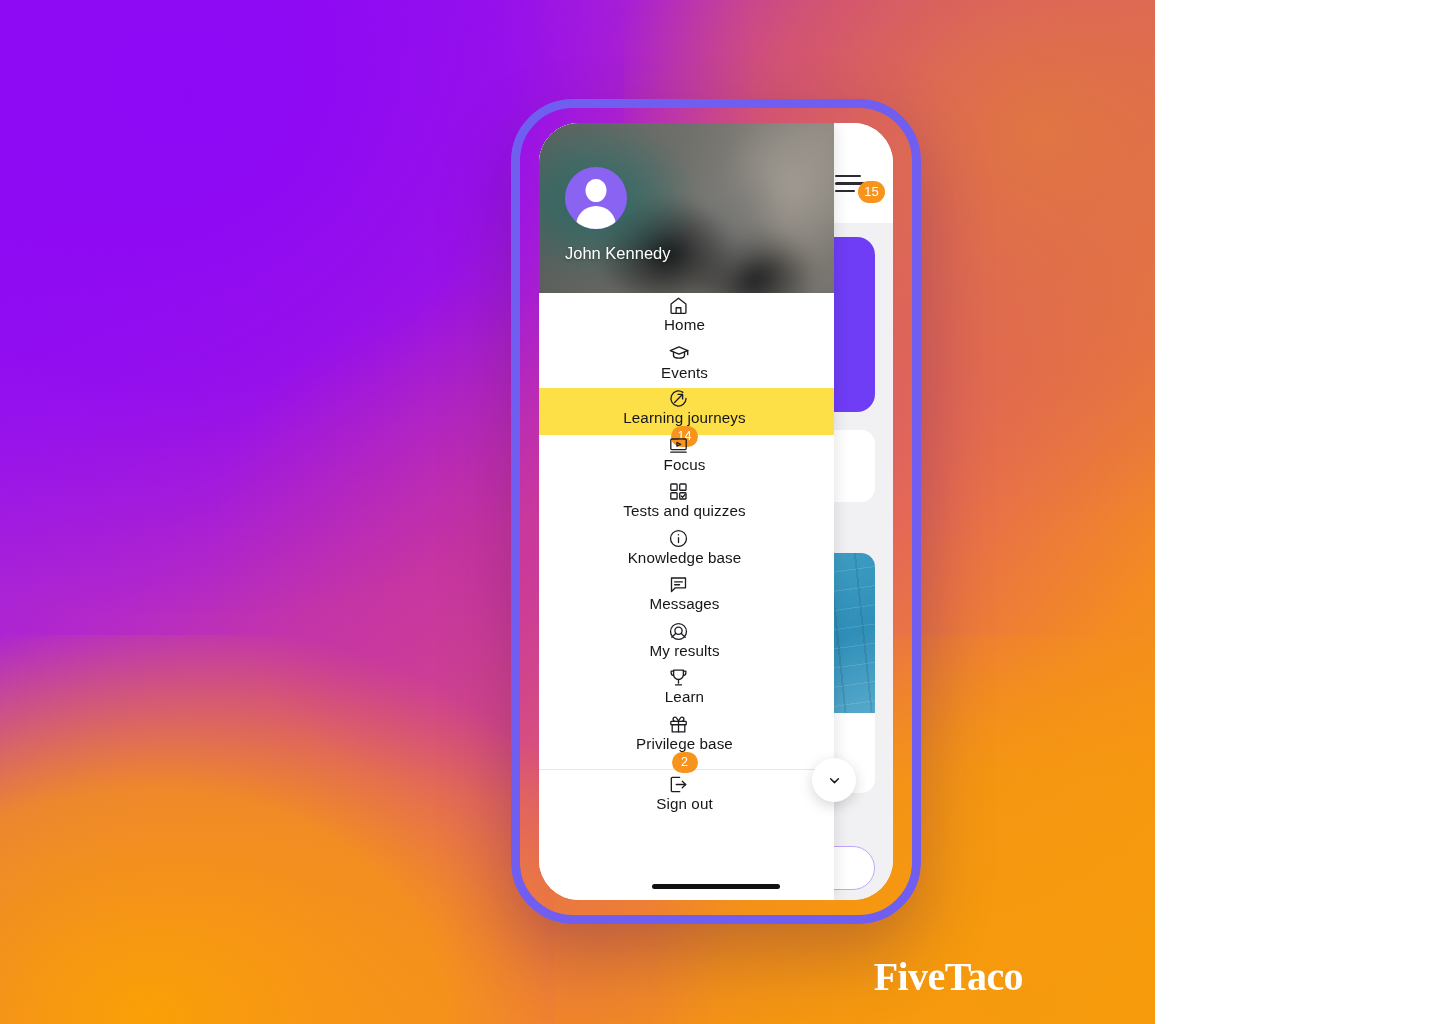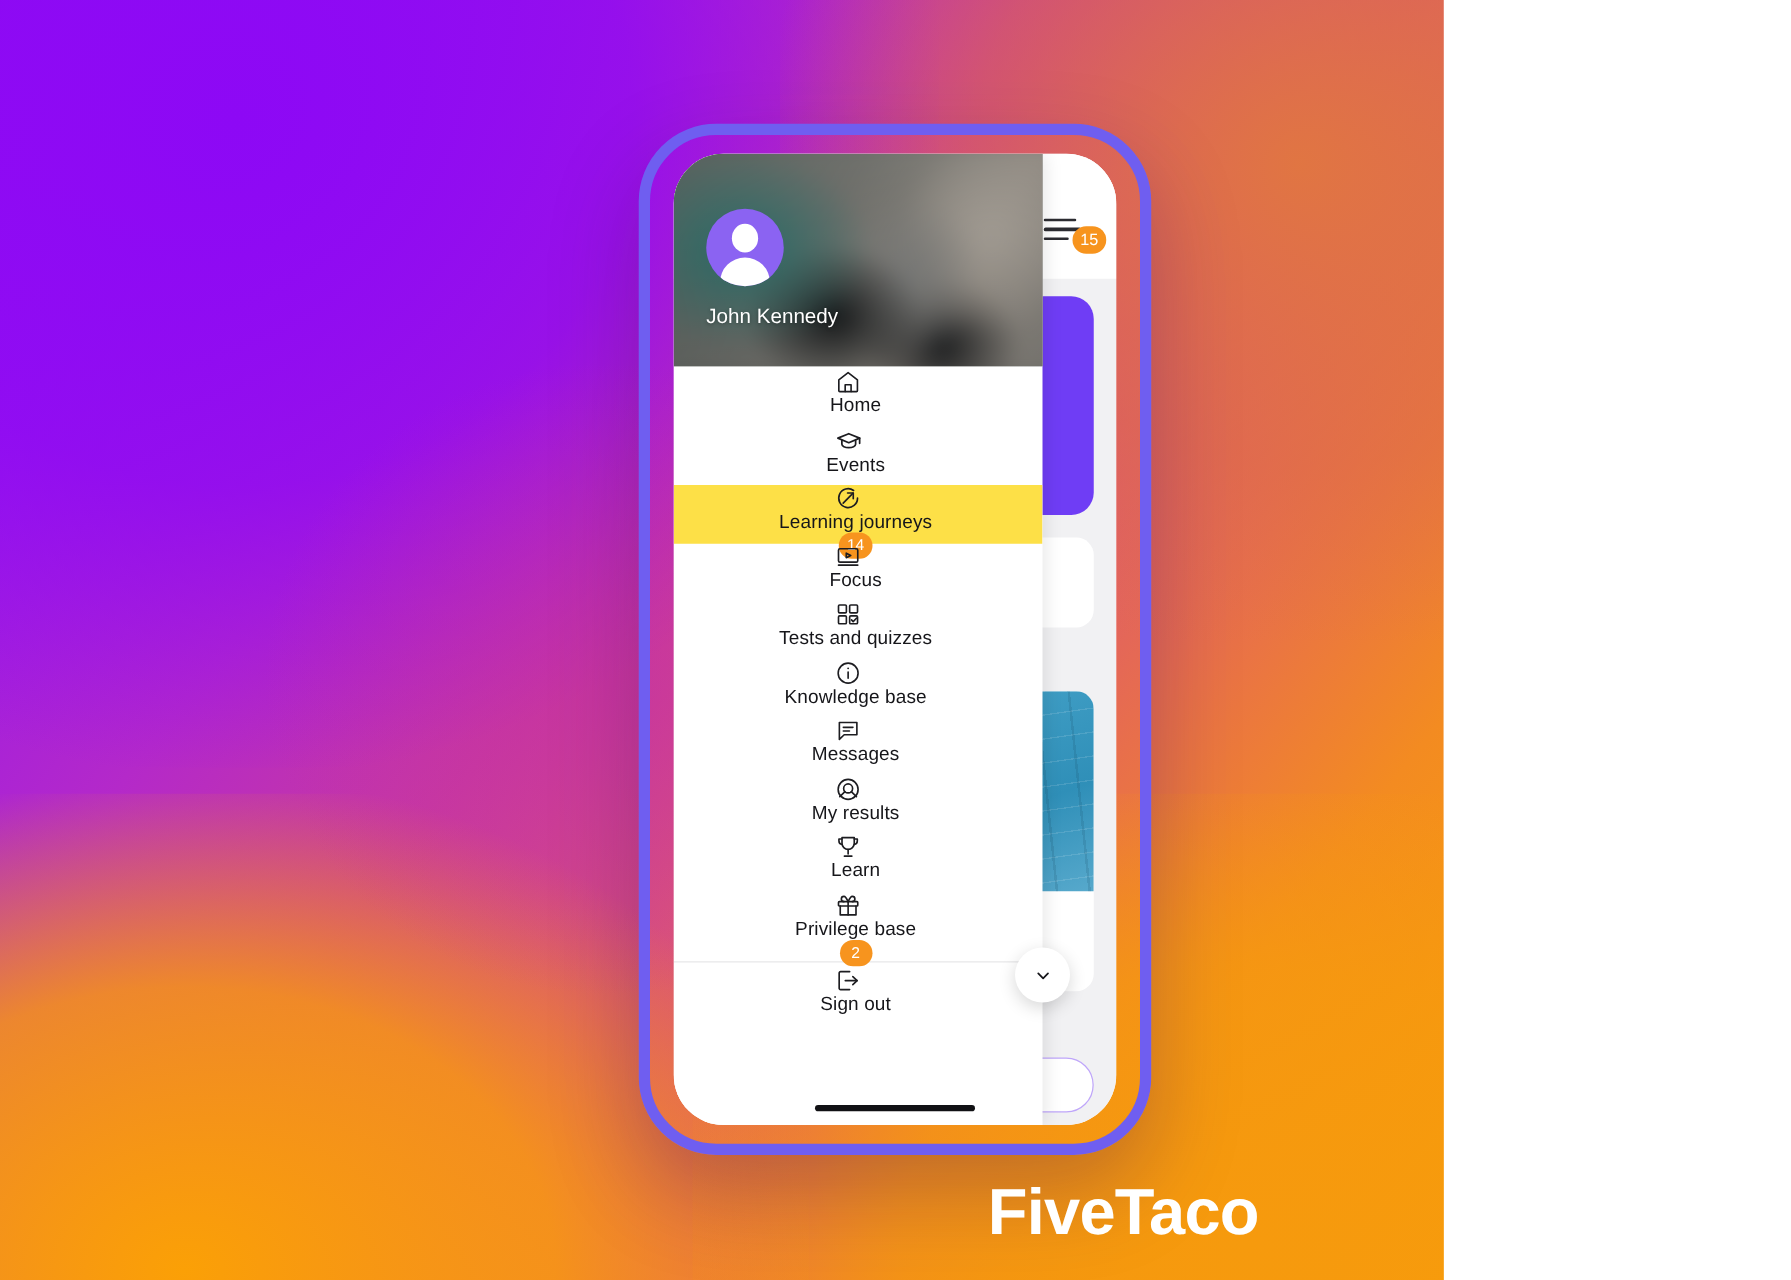--- a/index.html
+++ b/index.html
@@ -331,26 +331,26 @@
     bottom: 11px;
     width: 128px; height: 5px;
     border-radius: 3px;
     background: #111114;
     z-index: 9;
   }
 
   
   .brand {
     position: absolute;
-    right: 148px; bottom: 24px;
+    right: 132px; bottom: 24px;
     color: #ffffff;
-    font-size: 52px;
+    font-size: 40px;
     font-weight: 700;
     letter-spacing: -0.6px;
-    font-family: Liberation Sans, sans-serif;
+    font-family: Liberation Serif, serif;
   }
 
   svg { display: block; }
 </style>
 </head>
 <body>
 
 <div class="stage">
 
   <div class="bg-base"></div>

